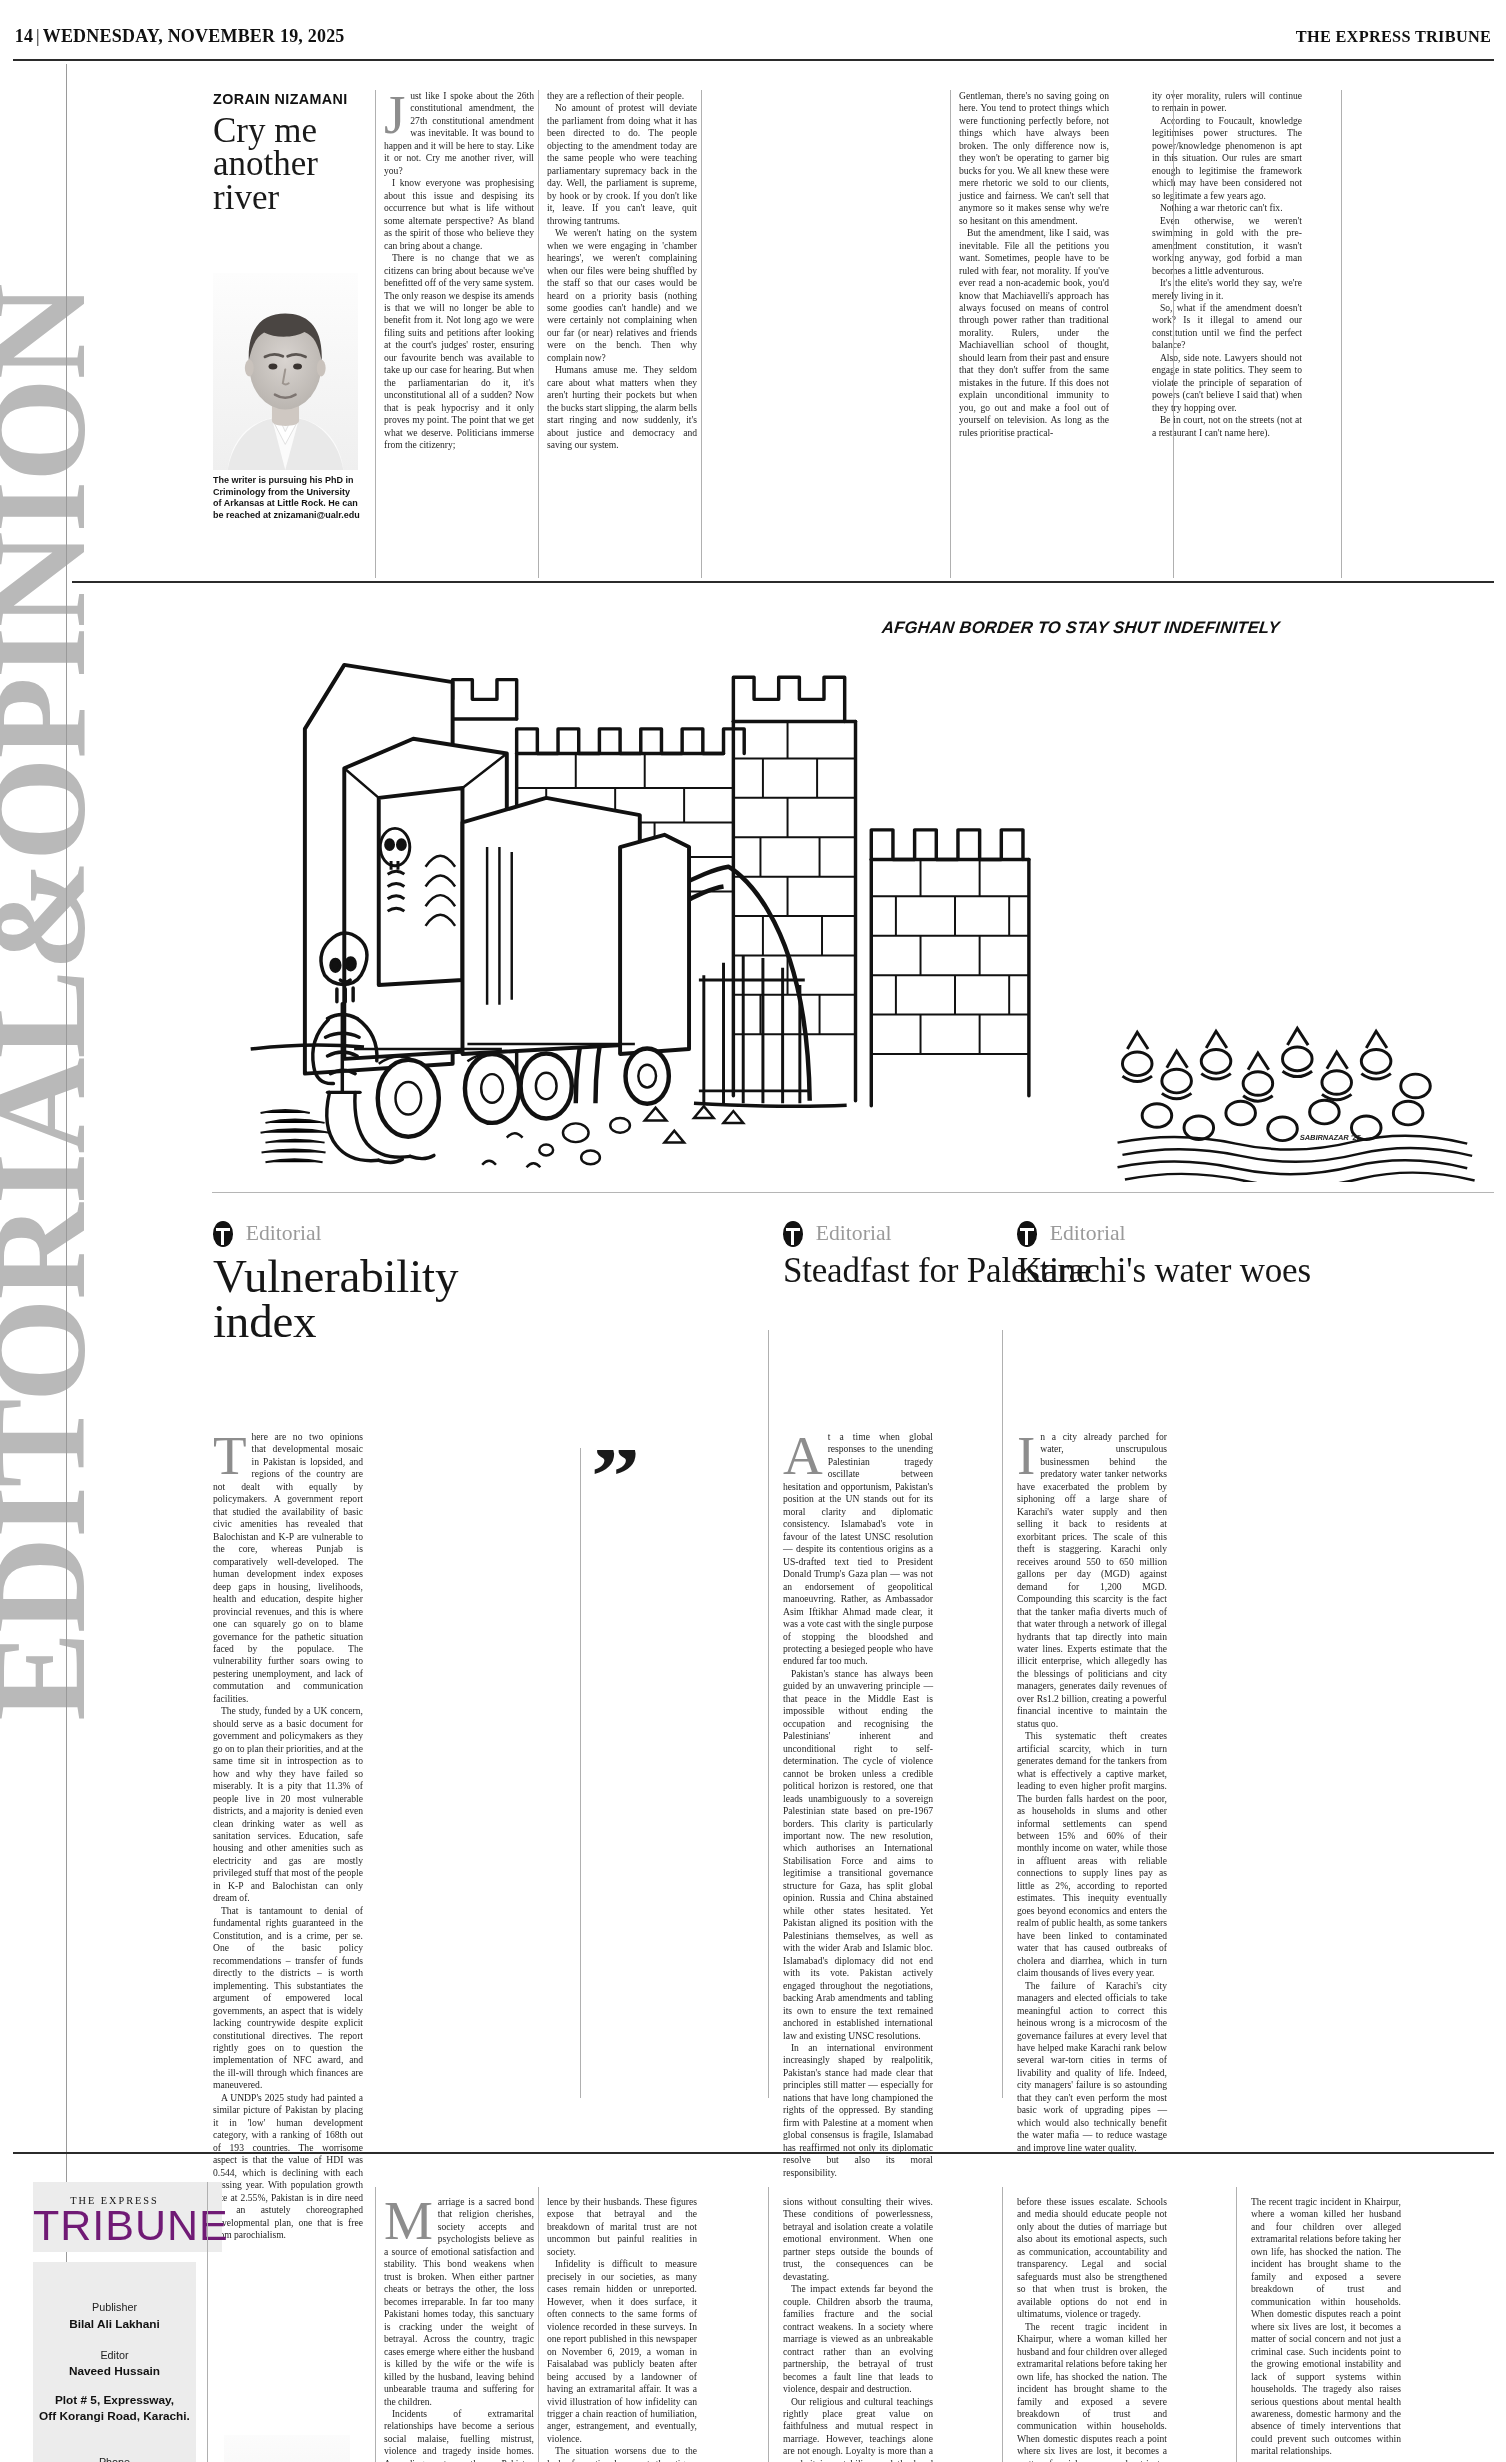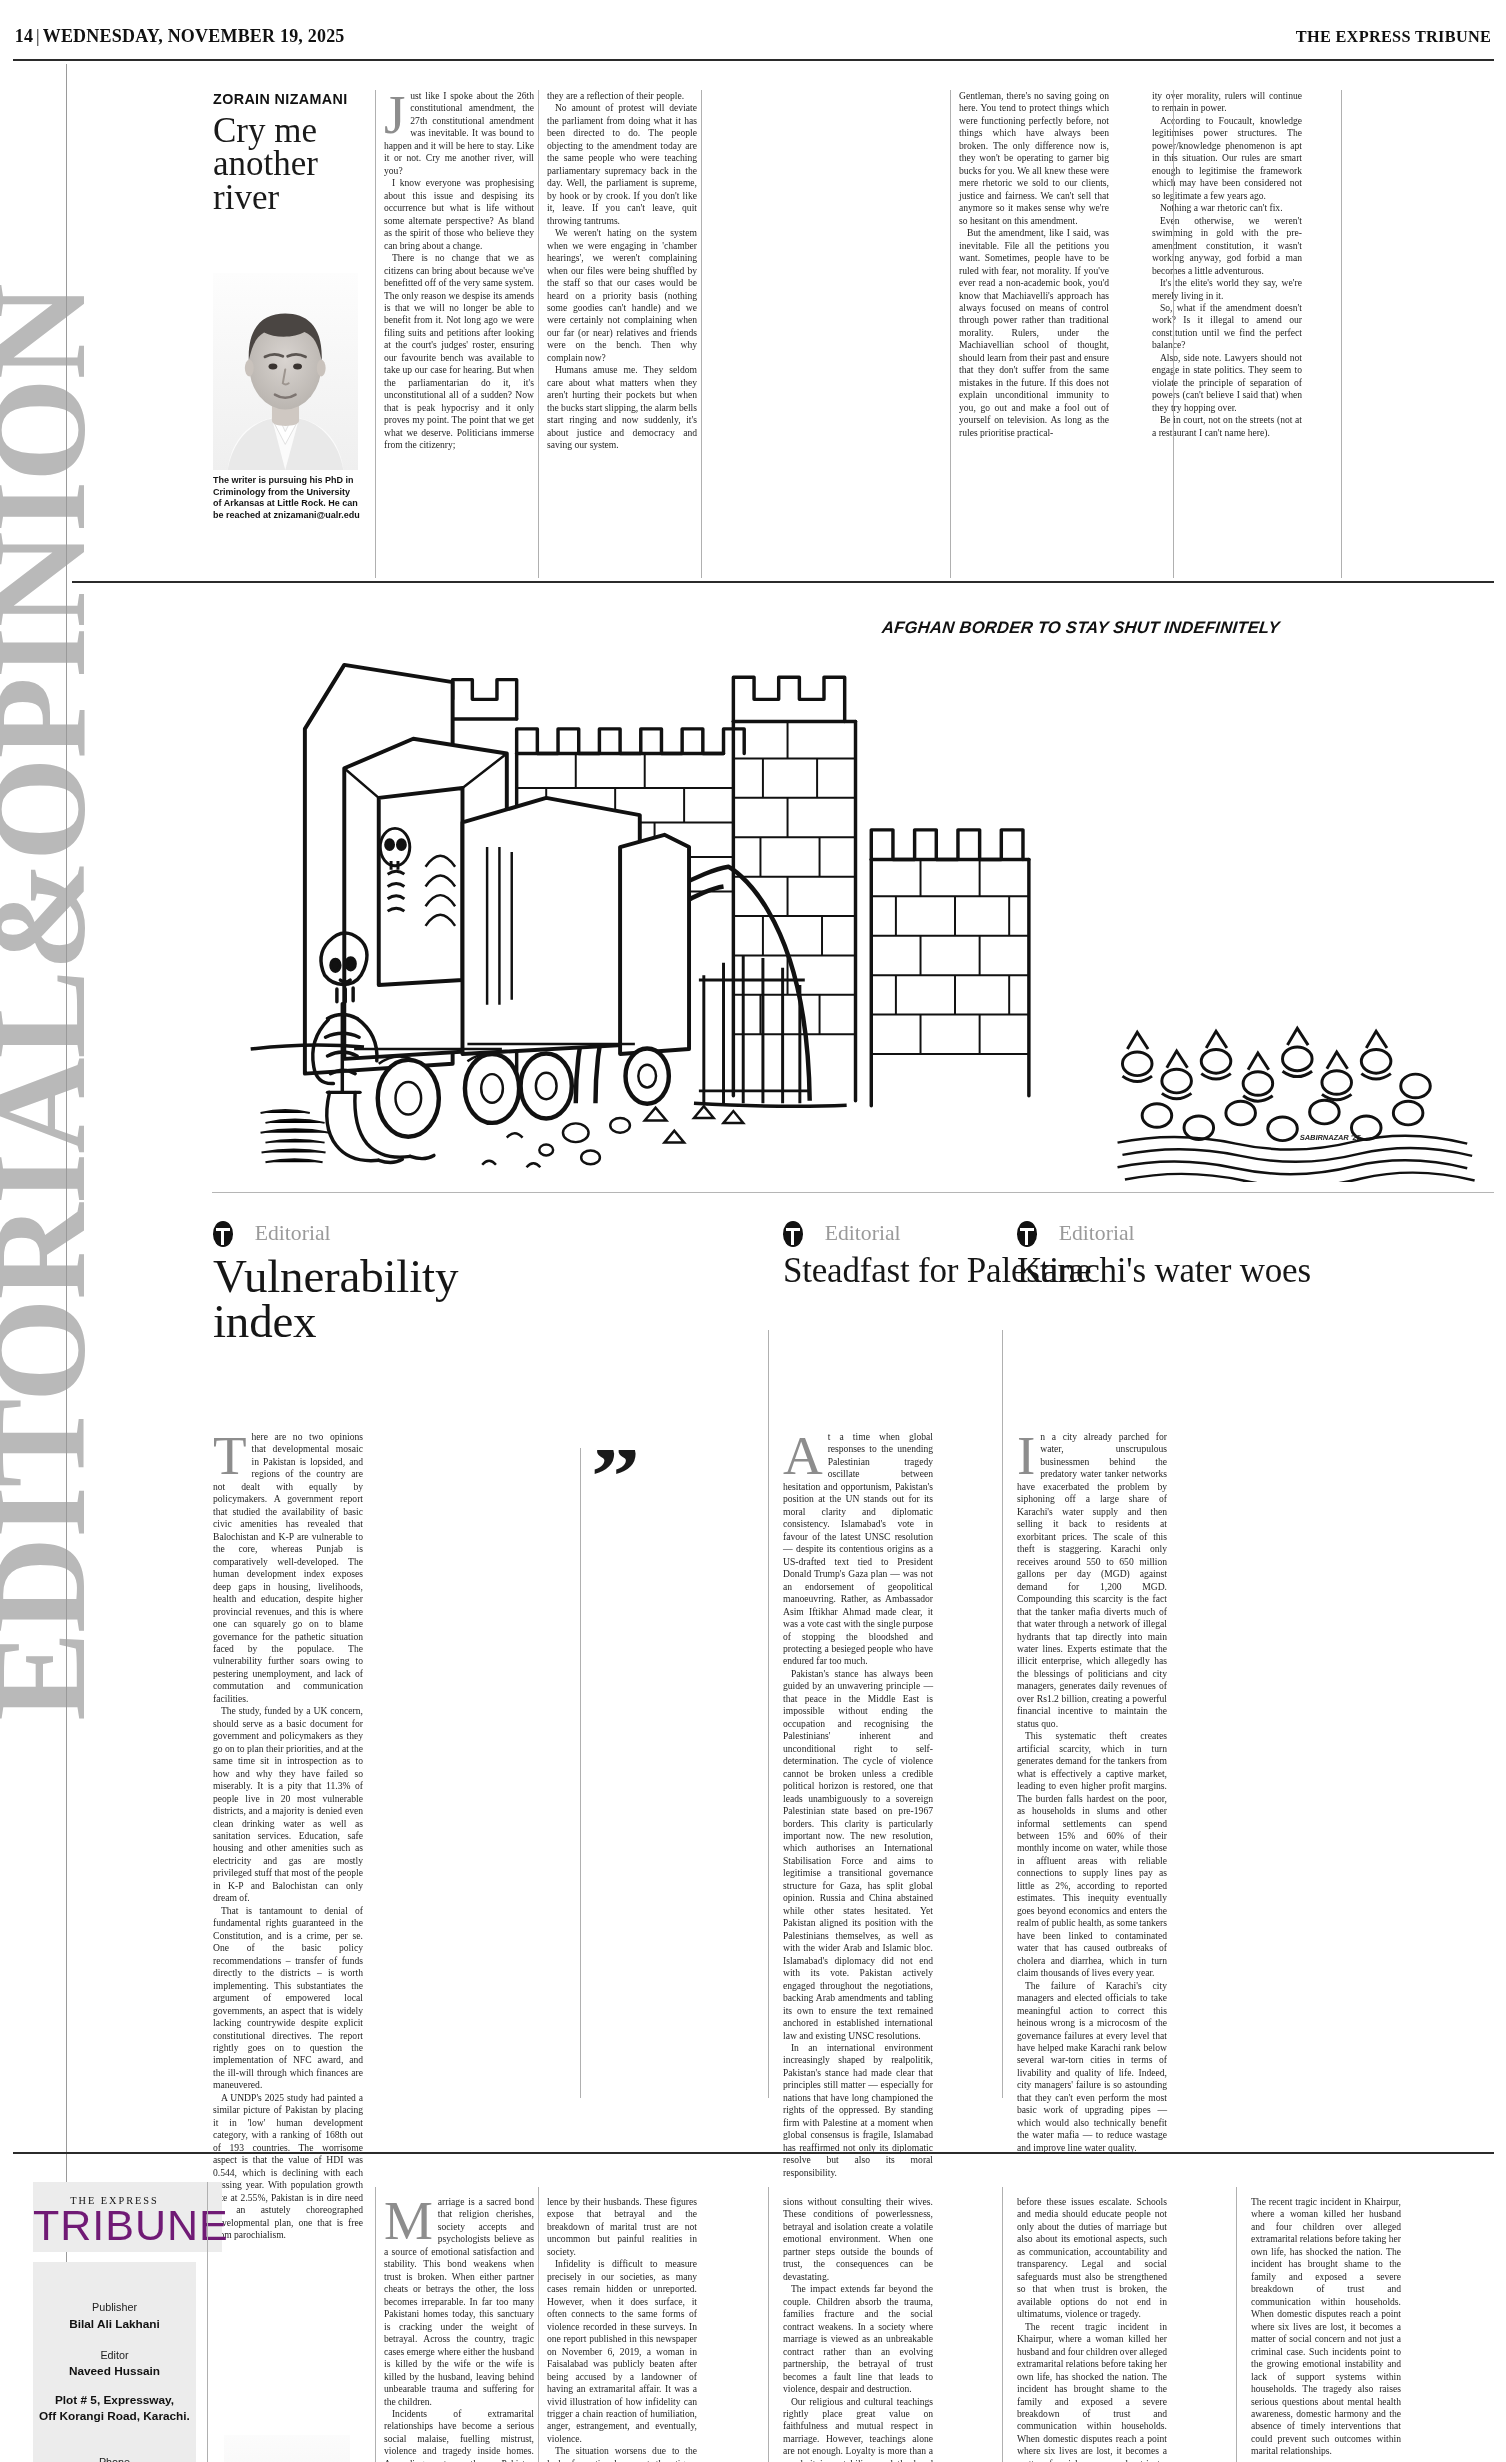--- a/index.html
+++ b/index.html
@@ -41,21 +41,21 @@
   .photo{position:absolute;overflow:hidden;background:#f2f2f2;}
   .photo svg{display:block;width:100%;height:100%;}
   .authorbio{font-family:"Liberation Sans",sans-serif;font-weight:700;font-size:9px;line-height:1.30;color:#141414;}
 
   
   .cartoon-wrap{position:absolute;background:#fff;}
   .cartoon-cap{position:absolute;font-family:"Liberation Sans",sans-serif;font-weight:700;font-style:italic;font-size:16.7px;letter-spacing:0.2px;color:#111;transform:skewX(-6deg);}
   .cartoon-sig{position:absolute;font-family:"Liberation Sans",sans-serif;font-weight:700;font-size:7.4px;color:#222;transform:skewX(-10deg);}
 
   
-  .ed-kicker{display:flex;align-items:center;gap:22px;}
+  .ed-kicker{display:flex;align-items:center;gap:13px;}
   .ed-logo{width:19.7px;height:25.6px;flex:0 0 auto;position:relative;}
   .ed-logo .ell{position:absolute;left:0;top:0;width:19.7px;height:25.6px;border-radius:50%;background:#111;}
   .ed-logo .tbar{position:absolute;left:3px;top:7.4px;width:13.8px;height:2.5px;background:#fff;}
   .ed-logo .tstem{position:absolute;left:8.4px;top:7.4px;width:3px;height:16.3px;background:#fff;}
   .ed-kicker .label{font-family:"Liberation Serif",serif;font-size:21.7px;color:#9a9a9a;line-height:1;}
   .ed-head{font-family:"Liberation Serif",serif;font-weight:400;font-size:47px;line-height:.95;color:#161616;margin-top:7.9px;letter-spacing:-0.2px;}
   .ed-head.small{font-size:35px;}
 
   
   .pq{position:absolute;}

